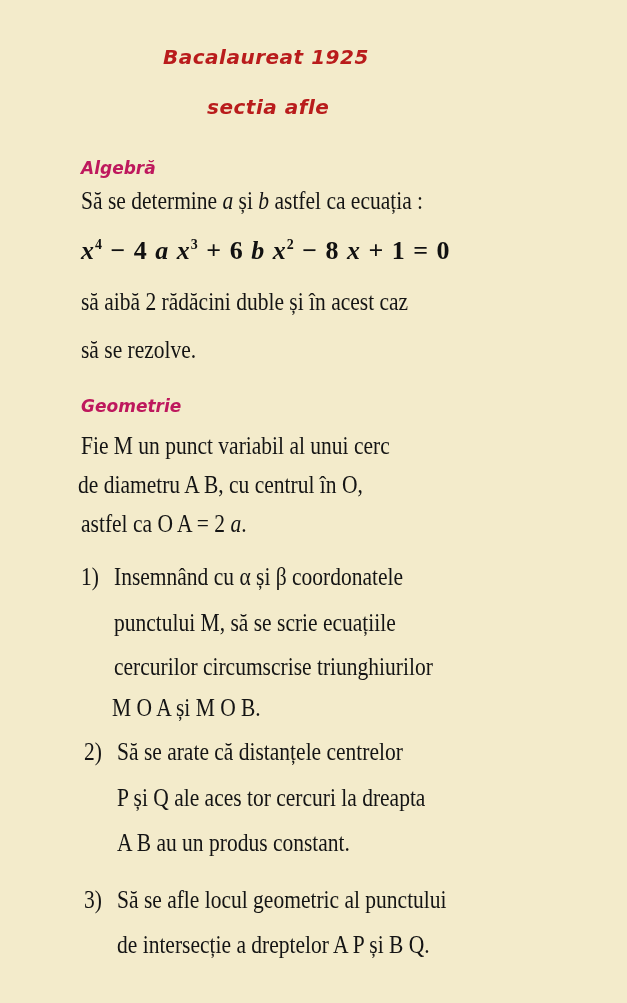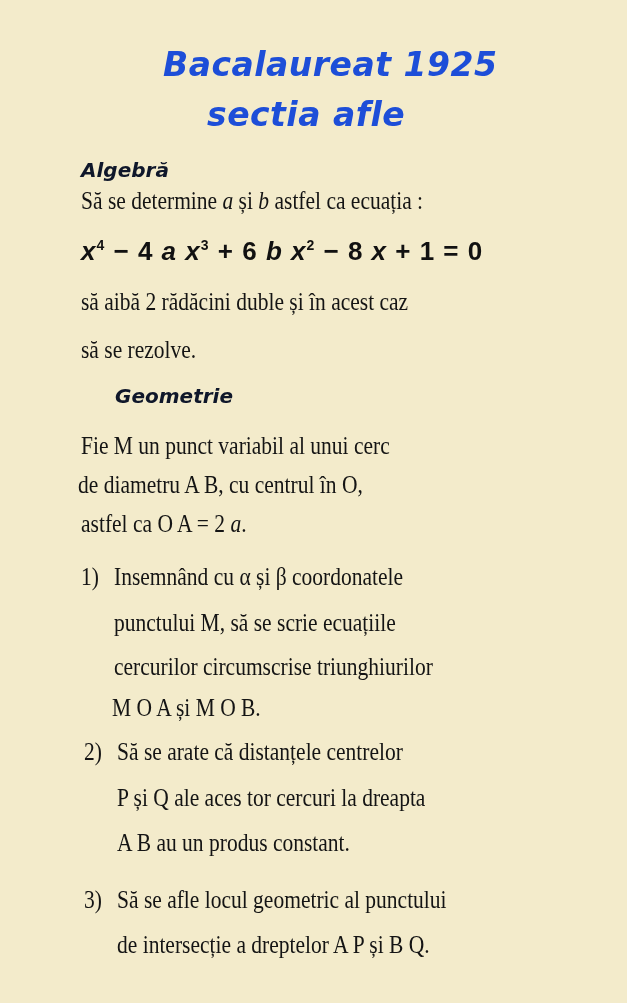--- a/index.html
+++ b/index.html
@@ -14,49 +14,49 @@
     overflow: hidden;
     color: #111;
   }
   .title {
     position: absolute;
     left: 0;
     width: 627px;
     font-family: "DejaVu Sans", sans-serif;
     font-weight: bold;
     font-style: italic;
-    font-size: 33px;
+    font-size: 20px;
     letter-spacing: 0.5px;
-    color: #1d4ed8;
+    color: #b91c1c;
   }
   #title-line1 { top: 45px; left: 163px; width: auto; }
   #title-line2 { top: 95px; left: 207px; width: auto; }
 
   .section-heading {
     position: absolute;
     left: 81px;
     font-family: "DejaVu Sans", sans-serif;
     font-weight: bold;
     font-style: italic;
-    font-size: 20px;
-    color: #0f172a;
+    font-size: 17px;
+    color: #be185d;
   }
   .line {
     position: absolute;
     font-family: "Liberation Serif", serif;
     font-size: 25px;
     color: #141414;
     white-space: nowrap;
     transform-origin: left top;
     transform: scaleX(0.86);
   }
   .line i { font-style: italic; }
   .eq sup { font-size: 14px; vertical-align: 10px; }
   .eq {
-    font-family: Liberation Sans, sans-serif;
+    font-family: Liberation Serif, serif;
     font-size: 26px;
     position: absolute;
     white-space: nowrap;
     letter-spacing: 1px;
     font-weight: bold;
   }
 </style>
 </head>
 <body>
 
@@ -71,21 +71,21 @@
     <span>Să se determine </span><i>a</i><span> și </span><i>b</i><span> astfel ca ecuația :</span>
   </div>
 
   <div class="eq" style="left:81px; top:236px;">
     <i>x</i><sup>4</sup><span> − 4 </span><i>a</i><i> x</i><sup>3</sup><span> + 6 </span><i>b</i><i> x</i><sup>2</sup><span> − 8 </span><i>x</i><span> + 1 = 0</span>
   </div>
 
   <div class="line" style="left:81px; top:288px;">să aibă 2 rădăcini duble și în acest caz</div>
   <div class="line" style="left:81px; top:336px;">să se rezolve.</div>
 
-  <div class="section-heading" style="top:384px;margin-left:34px;">Geometrie</div>
+  <div class="section-heading" style="top:396px;">Geometrie</div>
 
   <div class="line" style="left:81px; top:432px;">Fie M un punct variabil al unui cerc</div>
   <div class="line" style="left:78px; top:471px;">de diametru A B,  cu centrul în O,</div>
   <div class="line" style="left:81px; top:510px;">
     <span>astfel ca O A = 2 </span><i>a</i><span>.</span>
   </div>
 
   <div class="line" style="left:81px; top:563px;">1)</div>
   <div class="line" style="left:114px; top:563px;">Insemnând cu α și β coordonatele</div>
   <div class="line" style="left:114px; top:609px;">punctului M, să se  scrie  ecuațiile</div>

